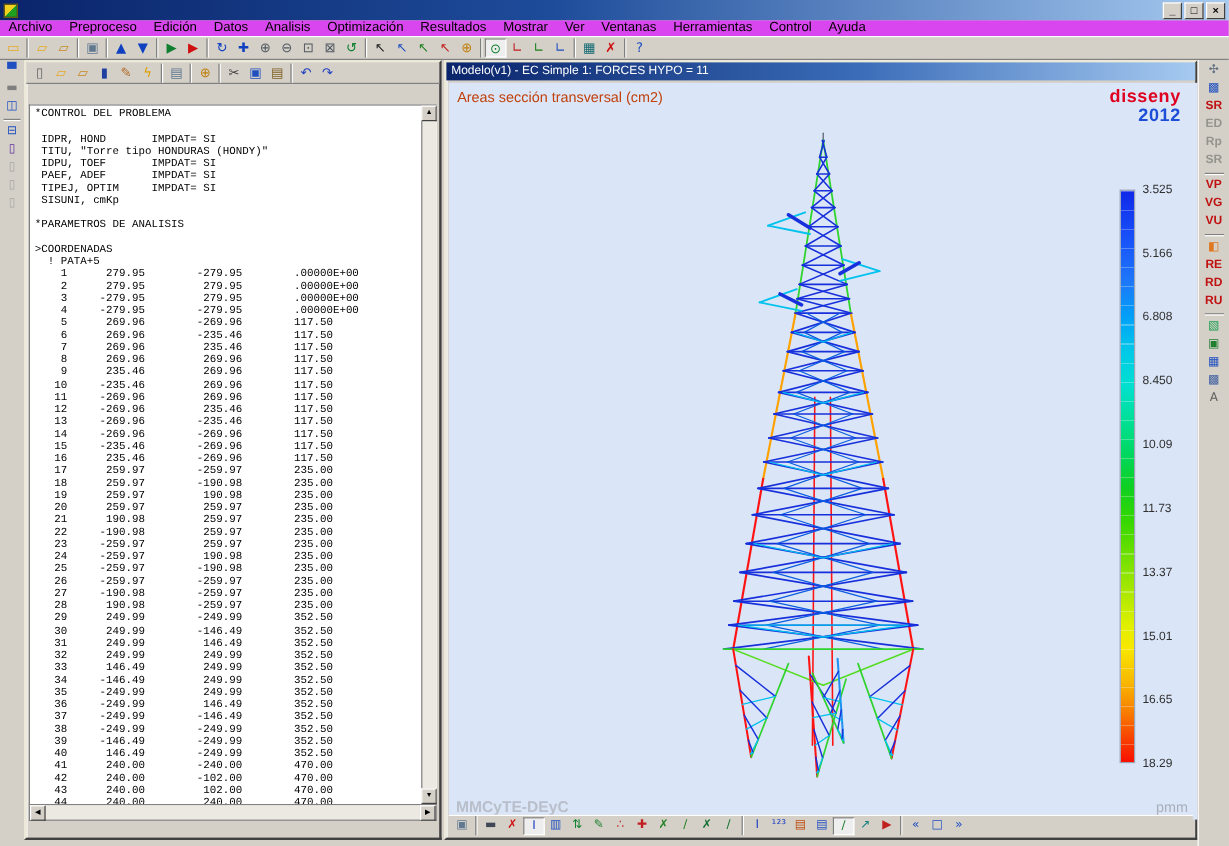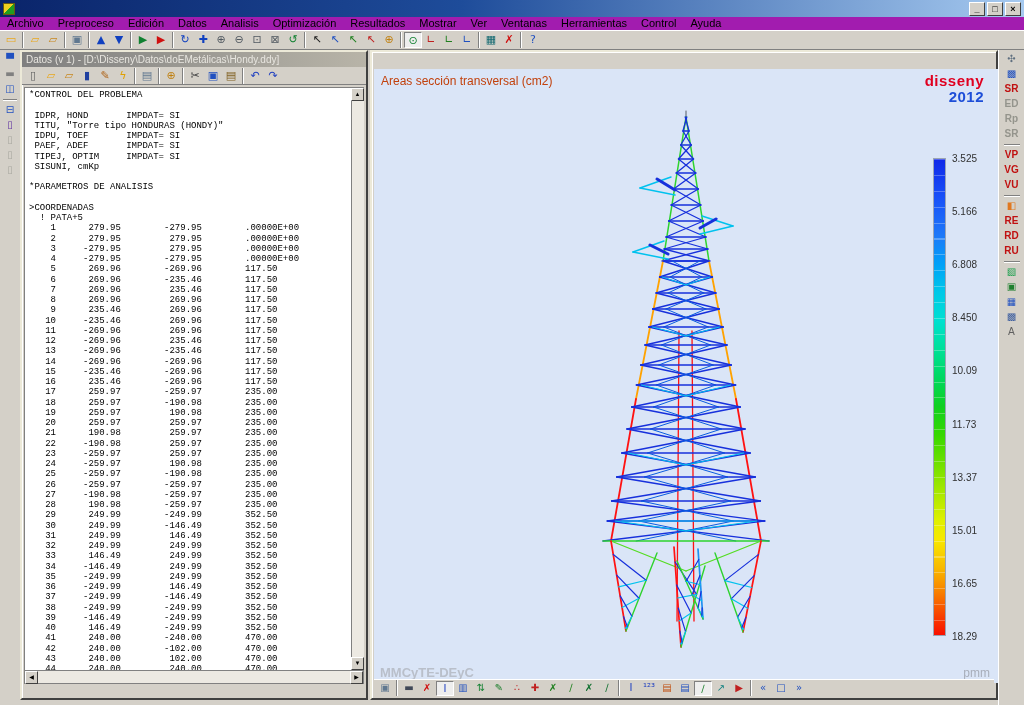--- a/index.html
+++ b/index.html
@@ -11,21 +11,21 @@
   #titlebar{position:absolute;left:0;top:0;width:1024px;height:17px;
     background:linear-gradient(to right,#0a246a,#1e4c9a 45%,#a6caf0);
     display:flex;align-items:center;padding:0 3px;color:#fff;font-size:11px;font-weight:bold;white-space:nowrap}
   #app-icon{width:12px;height:12px;margin-right:4px;flex:0 0 auto;
     background:linear-gradient(135deg,#f0d020 48%,#1f9e1f 48%);border:1px solid #6a5a10}
   .wbtns{margin-left:auto;display:flex;gap:2px}
   .wbtn{width:16px;height:14px;font-size:9px;line-height:12px;text-align:center;color:#000;
     border:1px solid;border-color:#fff #404040 #404040 #fff;background:#d4d0c8;cursor:pointer;font-weight:bold}
 
   
-  #menubar{position:absolute;left:0;top:17px;width:1024px;height:13px;display:flex;align-items:center;font-size:11px;background:#a21caf}
+  #menubar{position:absolute;left:0;top:17px;width:1024px;height:13px;display:flex;align-items:center;font-size:11px;background:#d946ef}
   .menu-item{padding:0 7px;height:13px;line-height:13px;cursor:pointer;color:#000}
 
   
   #main-toolbar{position:absolute;left:0;top:30px;width:1024px;height:20px;display:flex;align-items:center;padding-left:2px;background:#d4d0c8;border-top:1px solid #fff;border-bottom:1px solid #808080}
   .tbi{width:18px;height:16px;font-size:11px;line-height:15px;text-align:center;cursor:pointer;flex:0 0 auto;font-family:"DejaVu Sans",sans-serif}
   .tbi.pressed{background:#eee;border:1px solid;border-color:#808080 #fff #fff #808080}
   .tsep{width:2px;height:16px;border-left:1px solid #808080;border-right:1px solid #fff;margin:0 2px;flex:0 0 auto}
 
   
   #left-strip{position:absolute;left:0;top:50px;width:20px;bottom:0;display:flex;flex-direction:column;align-items:center;padding-top:2px;background:#d4d0c8}
@@ -150,23 +150,20 @@
       <span class="tbi" style="color: rgb(32, 80, 192);">◫</span>
       <span class="hsep"></span>
       <span class="tbi" style="color: rgb(32, 80, 192);">⊟</span>
       <span class="tbi" style="color: rgb(96, 48, 160);">▯</span>
       <span class="tbi" style="color: rgb(168, 168, 160);">▯</span>
       <span class="tbi" style="color: rgb(168, 168, 160);">▯</span>
       <span class="tbi" style="color: rgb(168, 168, 160);">▯</span>
     </div>
 
   <div id="datos-win" class="mdi">
-    <div class="mdi-title inactive">
-      <span>Datos (v 1) - [D:\Disseny\Datos\doEMetálicas\Hondy.ddy]</span>
-    </div>
     <div id="datos-toolbar">
         <span class="tbi" style="color: rgb(96, 96, 96);">▯</span>
         <span class="tbi" style="color: rgb(232, 168, 32);">▱</span>
         <span class="tbi" style="color: rgb(200, 136, 32);">▱</span>
         <span class="tbi" style="color: rgb(32, 64, 160);">▮</span>
         <span class="tbi" style="color: rgb(176, 104, 32);">✎</span>
         <span class="tbi" style="color: rgb(224, 160, 0);">ϟ</span>
         <span class="tsep"></span>
         <span class="tbi" style="color: rgb(96, 120, 144);">▤</span>
         <span class="tsep"></span>
@@ -242,20 +239,23 @@
         <span class="sbtn" style="bottom:0">▼</span>
       </div>
     </div>
     <div class="hscroll">
       <span class="sbtn">◀</span>
       <span class="sbtn">▶</span>
     </div>
   </div>
 
   <div id="model-win" class="mdi">
+    <div class="mdi-title active">
+      <span>Modelo(v1) - EC Simple  1: FORCES HYPO =  11</span>
+    </div>
     <div id="canvas">
       <svg id="tower-svg" viewBox="0 0 624 614">
           <line x1="312" y1="42" x2="312" y2="50" stroke="#555a66" stroke-width="1" stroke-linecap="round"></line>
           <line x1="312" y1="48" x2="289" y2="192" stroke="#2ed32e" stroke-width="1.5" stroke-linecap="round"></line>
           <line x1="312" y1="48" x2="335" y2="192" stroke="#2ed32e" stroke-width="1.5" stroke-linecap="round"></line>
           <line x1="308.9638888888889" y1="62" x2="315.0361111111111" y2="62" stroke="#1730dc" stroke-width="1.3" stroke-linecap="round"></line>
           <line x1="311.2" y1="48" x2="315.0361111111111" y2="62" stroke="#1730dc" stroke-width="1.3" stroke-linecap="round"></line>
           <line x1="312.8" y1="48" x2="308.9638888888889" y2="62" stroke="#1730dc" stroke-width="1.3" stroke-linecap="round"></line>
           <line x1="306.72777777777776" y1="76" x2="317.27222222222224" y2="76" stroke="#1730dc" stroke-width="1.3" stroke-linecap="round"></line>
           <line x1="308.9638888888889" y1="62" x2="317.27222222222224" y2="76" stroke="#1730dc" stroke-width="1.3" stroke-linecap="round"></line>

